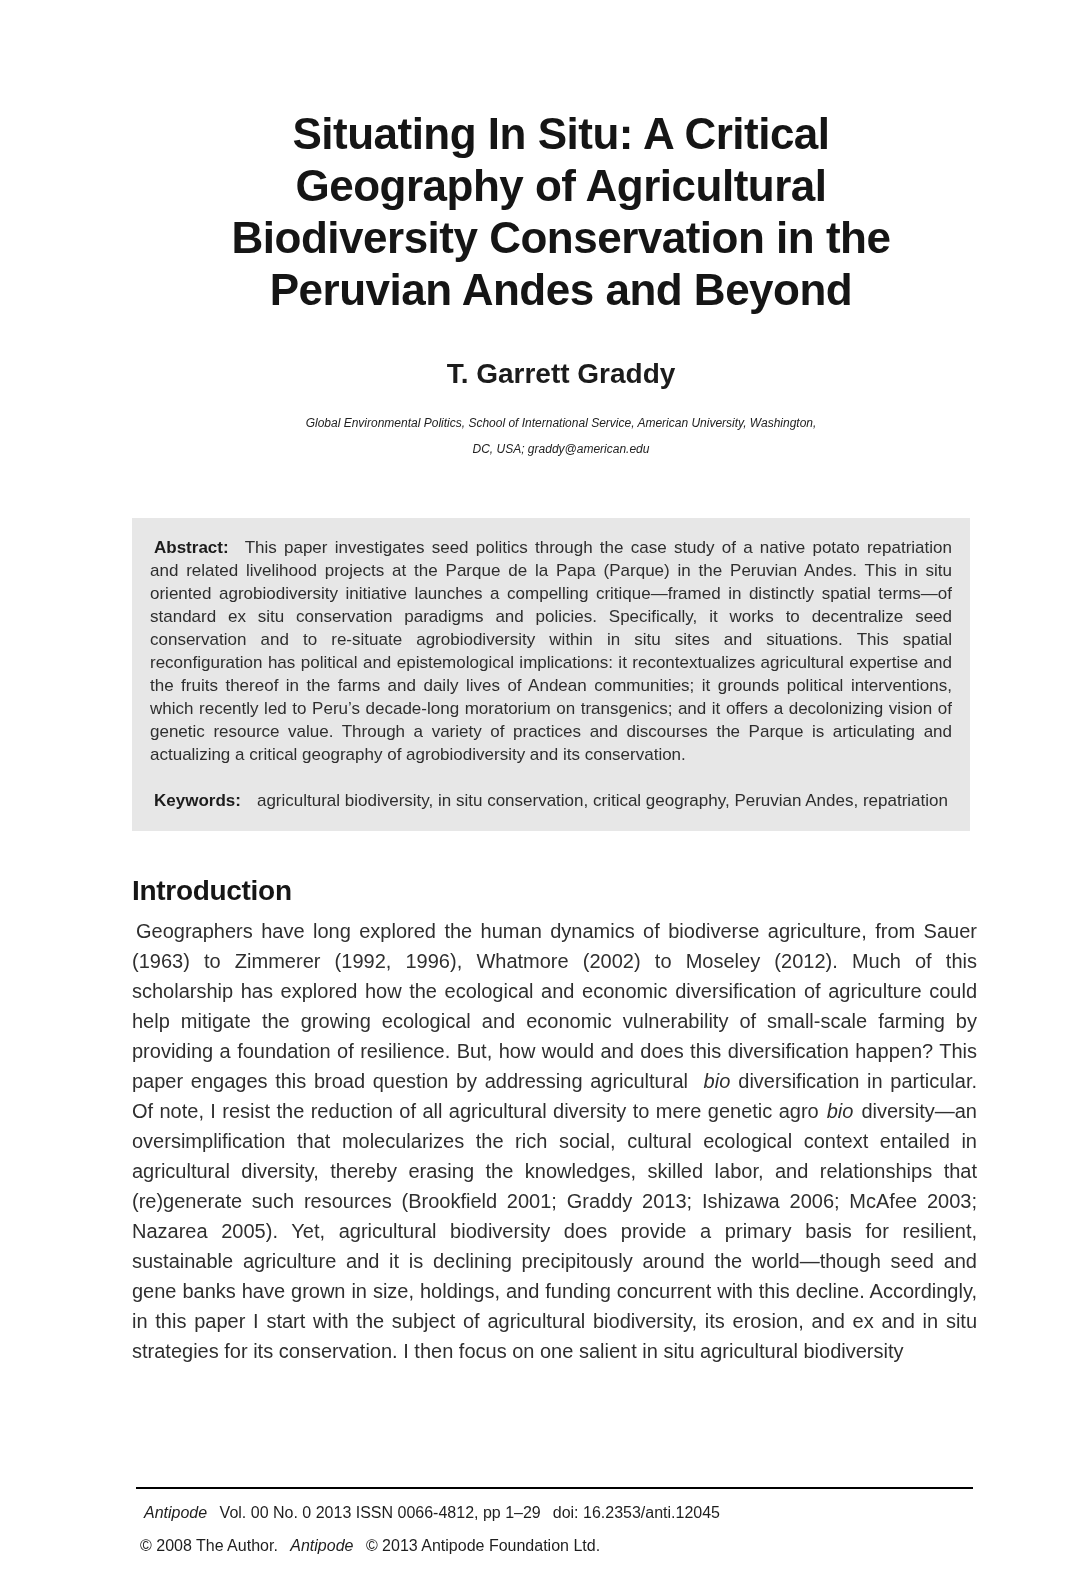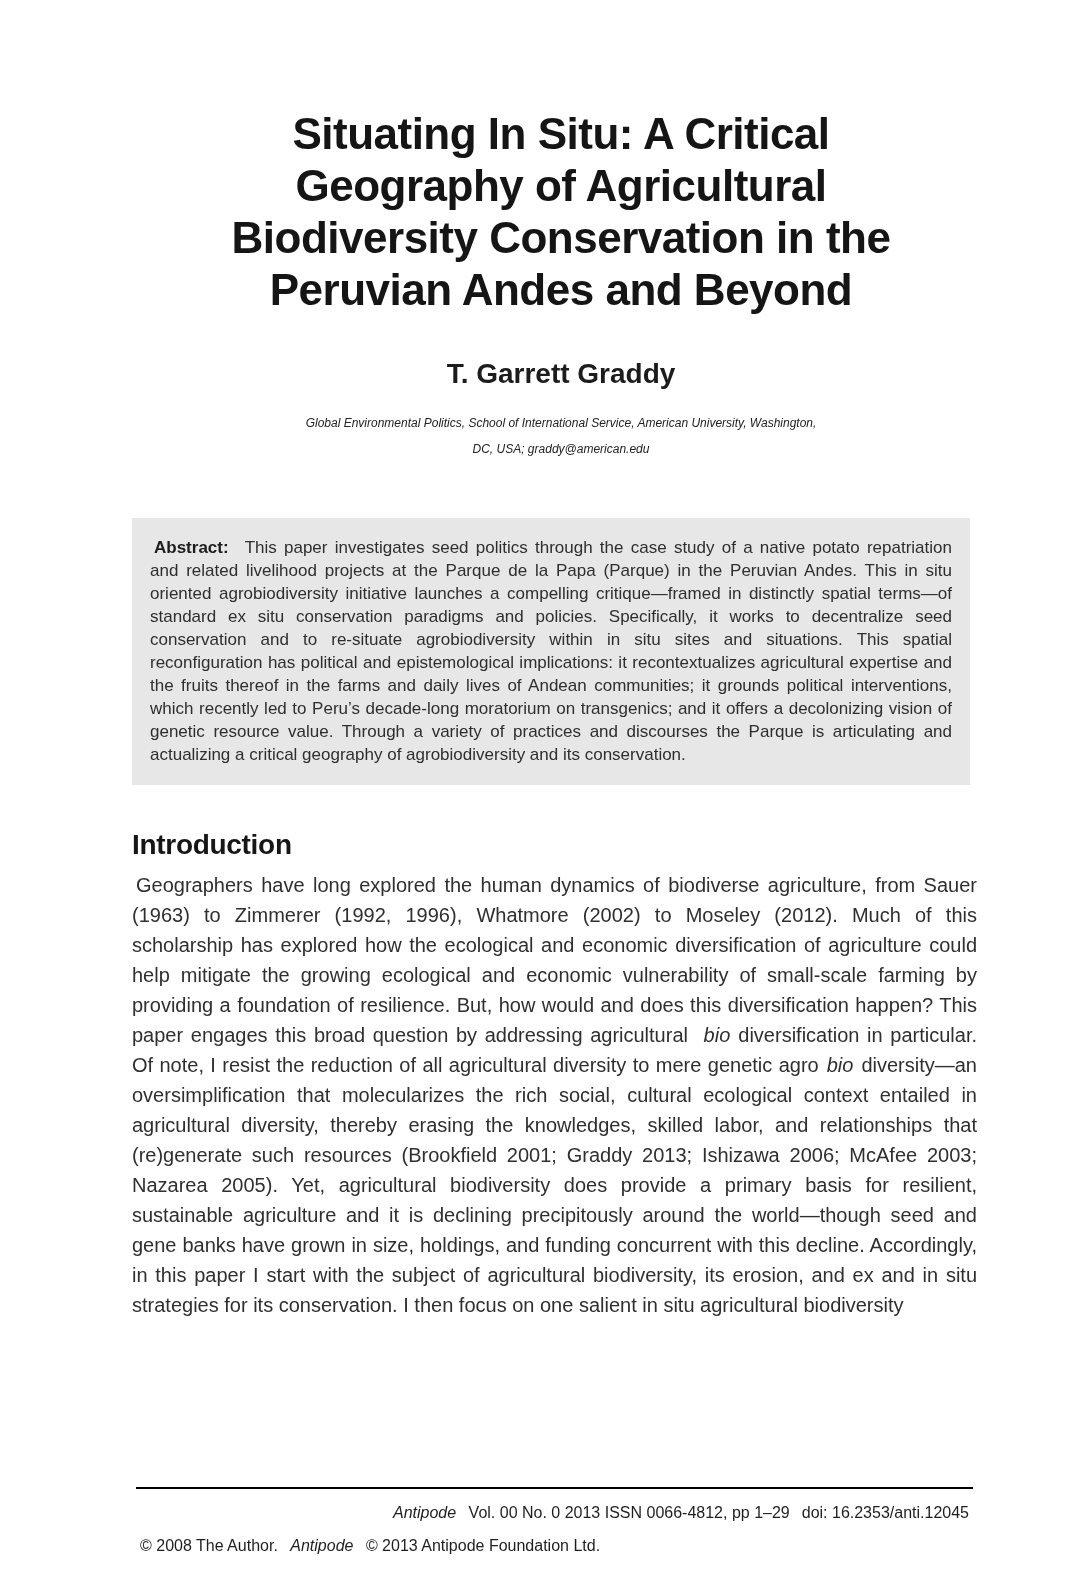--- a/index.html
+++ b/index.html
@@ -77,21 +77,21 @@
     margin-left: 120px;
     width: 845px;
   }
   .footer-rule {
     border-top: 2px solid #000000;
     height: 0;
     margin-bottom: 7px;
   }
   .footer-row {
     display: flex;
-    justify-content: flex-end;
+    justify-content: flex-start;
     align-items: baseline;
   }
   .footer-block, .footer-block span, .footer-block div {
     font-size: 16px;
     line-height: 25px;
     color: #1e1e1e;
   }
 </style>
 </head>
 <body>
@@ -103,20 +103,21 @@
 Biodiversity Conservation in the
 Peruvian Andes and Beyond</h1>
 
   <div class="author">T. Garrett Graddy</div>
 
   <div class="affiliation">Global Environmental Politics, School of International Service, American University, Washington,
 DC, USA; graddy@american.edu</div>
 
   <section class="abstract-box">
     <p><span class="label">Abstract:</span><span>This paper investigates seed politics through the case study of a native potato repatriation and related livelihood projects at the Parque de la Papa (Parque) in the Peruvian Andes. This in situ oriented agrobiodiversity initiative launches a compelling critique—framed in distinctly spatial terms—of standard ex situ conservation paradigms and policies. Specifically, it works to decentralize seed conservation and to re-situate agrobiodiversity within in situ sites and situations. This spatial reconfiguration has political and epistemological implications: it recontextualizes agricultural expertise and the fruits thereof in the farms and daily lives of Andean communities; it grounds political interventions, which recently led to Peru’s decade-long moratorium on transgenics; and it offers a decolonizing vision of genetic resource value. Through a variety of practices and discourses the Parque is articulating and actualizing a critical geography of agrobiodiversity and its conservation.</span></p>
+    <p class="keywords"><span class="label">Keywords:</span><span>agricultural biodiversity, in situ conservation, critical geography, Peruvian Andes, repatriation</span></p>
   </section>
 
   <h2 class="section-heading">Introduction</h2>
 
   <p class="body-text"><span>Geographers have long explored the human dynamics of biodiverse agriculture, from Sauer (1963) to Zimmerer (1992, 1996), Whatmore (2002) to Moseley (2012). Much of this scholarship has explored how the ecological and economic diversification of agriculture could help mitigate the growing ecological and economic vulnerability of small-scale farming by providing a foundation of resilience. But, how would and does this diversification happen? This paper engages this broad question by addressing agricultural </span><span style="font-style: italic;">bio</span><span>diversification in particular. Of note, I resist the reduction of all agricultural diversity to mere genetic agro</span><span style="font-style: italic;">bio</span><span>diversity—an oversimplification that molecularizes the rich social, cultural ecological context entailed in agricultural diversity, thereby erasing the knowledges, skilled labor, and relationships that (re)generate such resources (Brookfield 2001; Graddy 2013; Ishizawa 2006; McAfee 2003; Nazarea 2005). Yet, agricultural biodiversity does provide a primary basis for resilient, sustainable agriculture and it is declining precipitously around the world—though seed and gene banks have grown in size, holdings, and funding concurrent with this decline. Accordingly, in this paper I start with the subject of agricultural biodiversity, its erosion, and ex and in situ strategies for its conservation. I then focus on one salient in situ agricultural biodiversity</span></p>
 
   <div class="footer-block">
     <div class="footer-rule"></div>
     <div class="footer-row">
       <span><span style="font-style: italic;">Antipode</span><span> Vol. 00 No. 0 2013 ISSN 0066-4812, pp 1–29</span></span>

